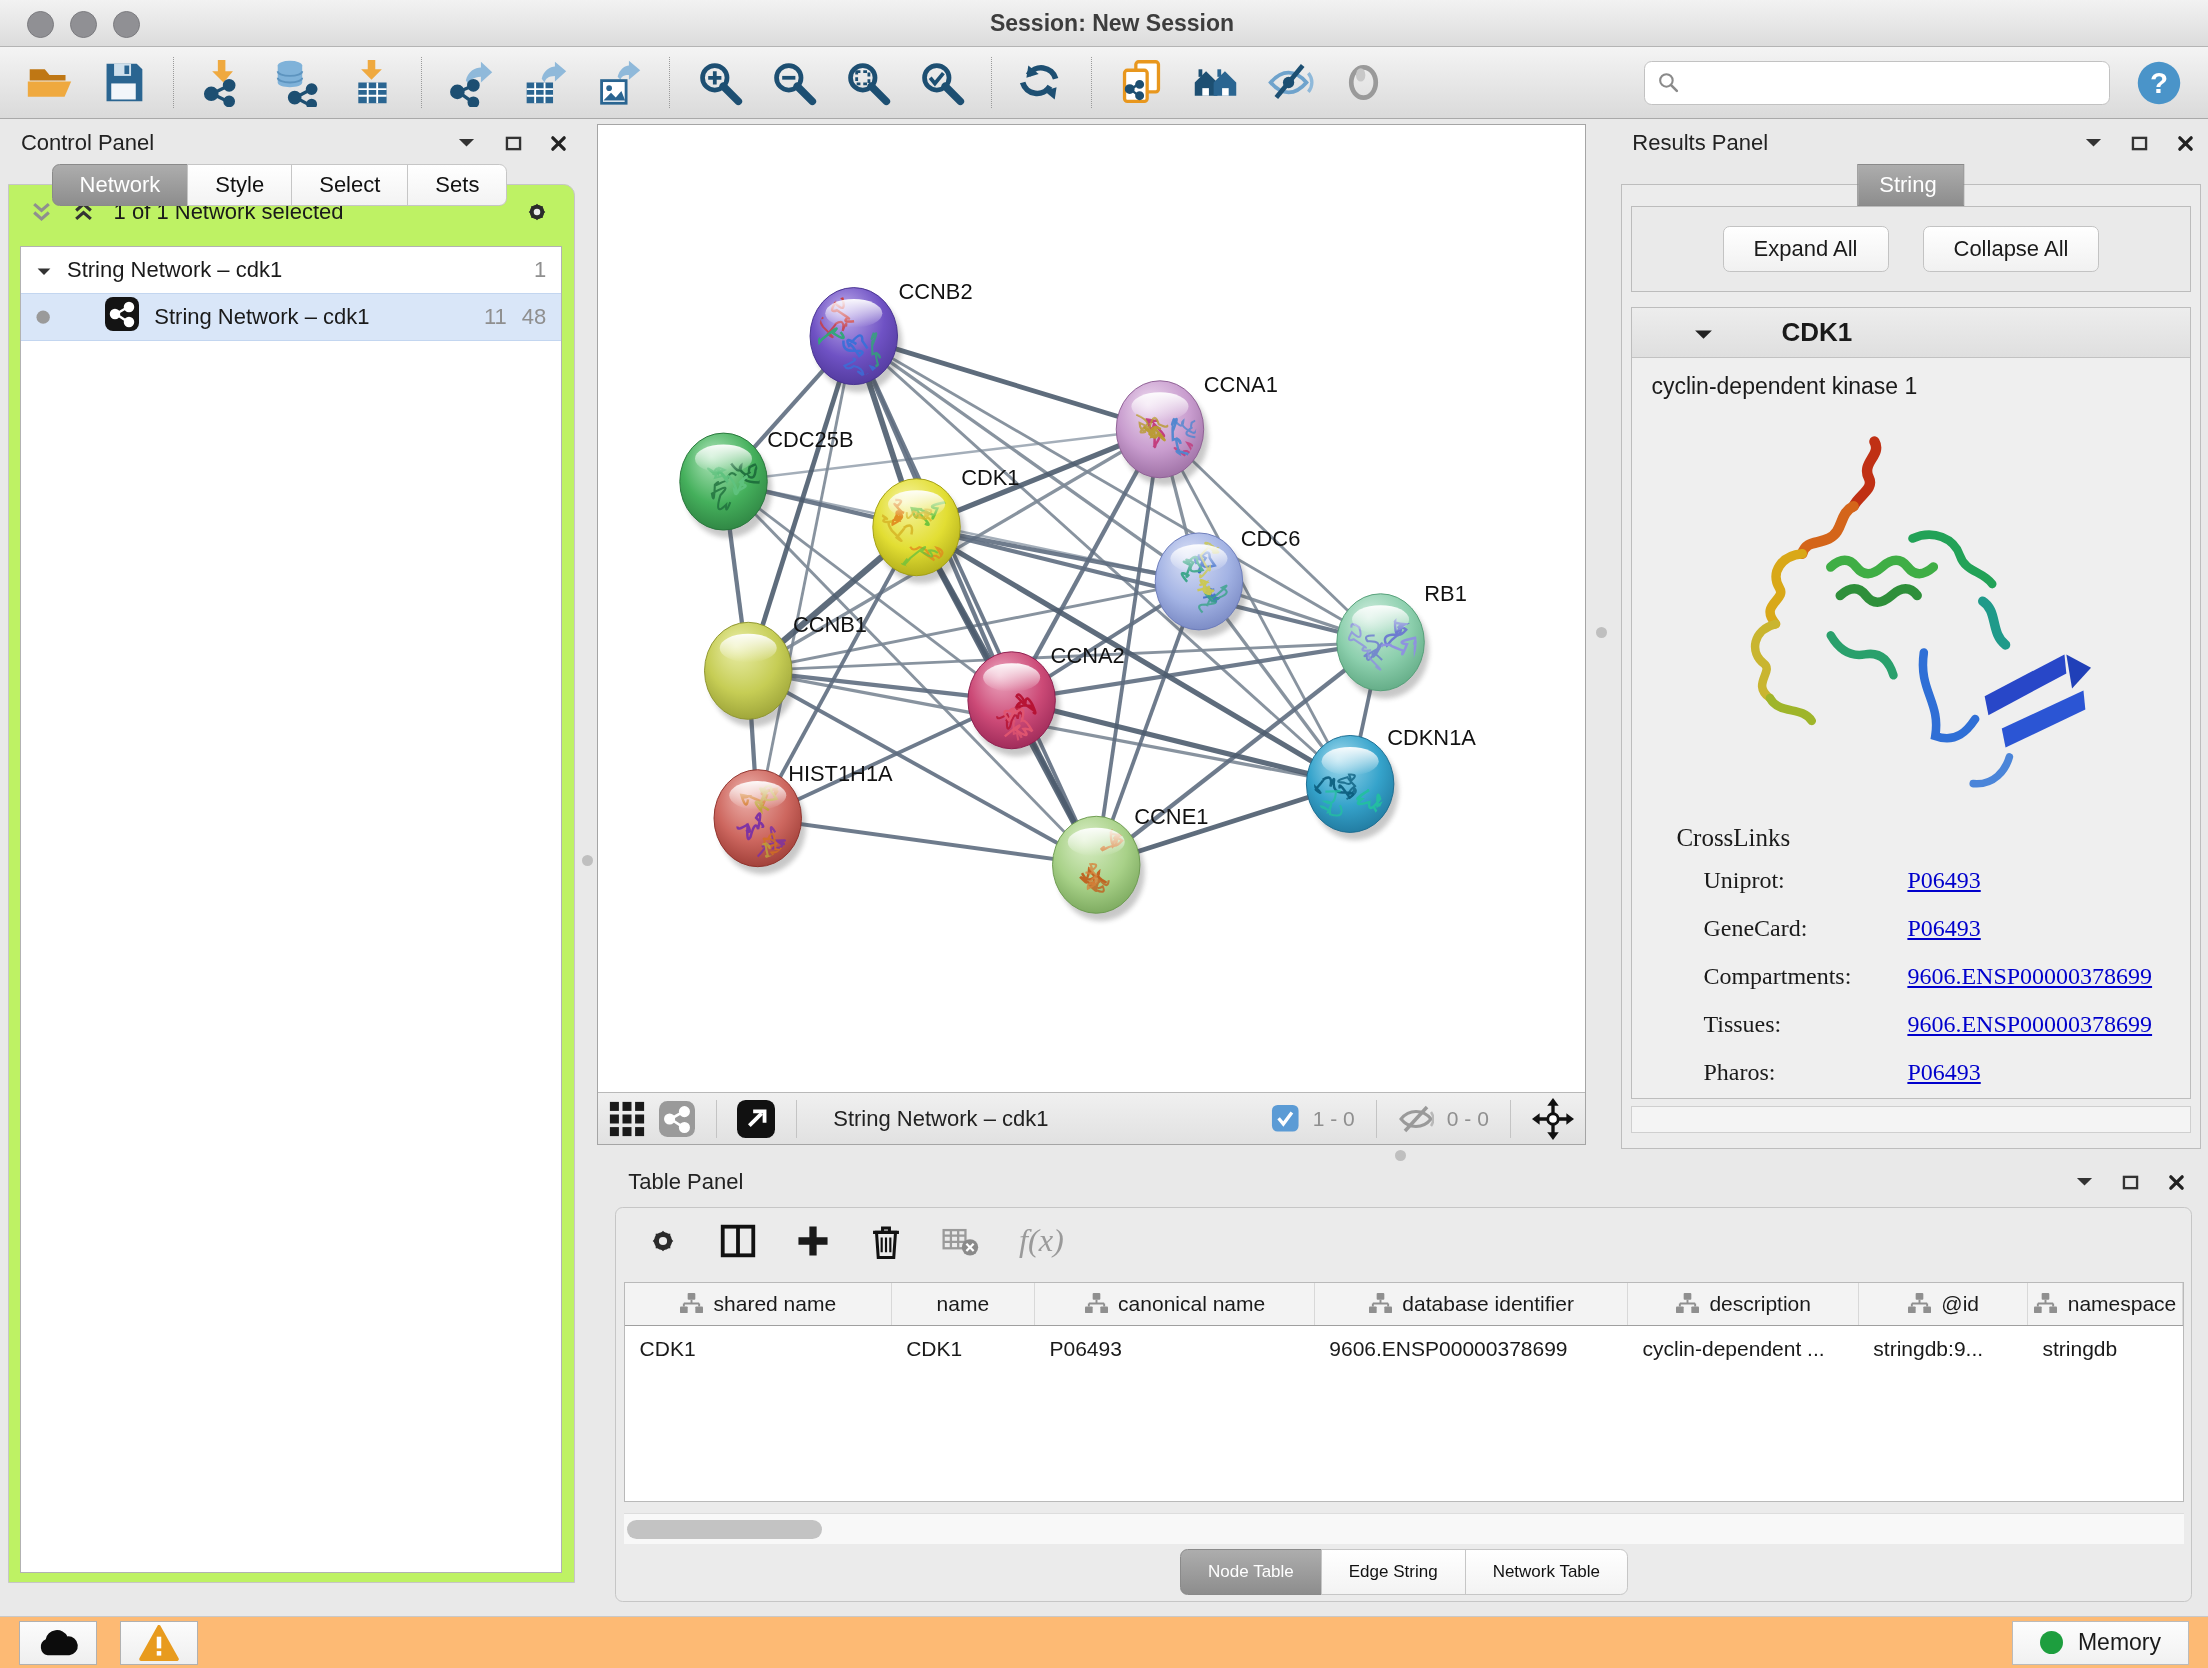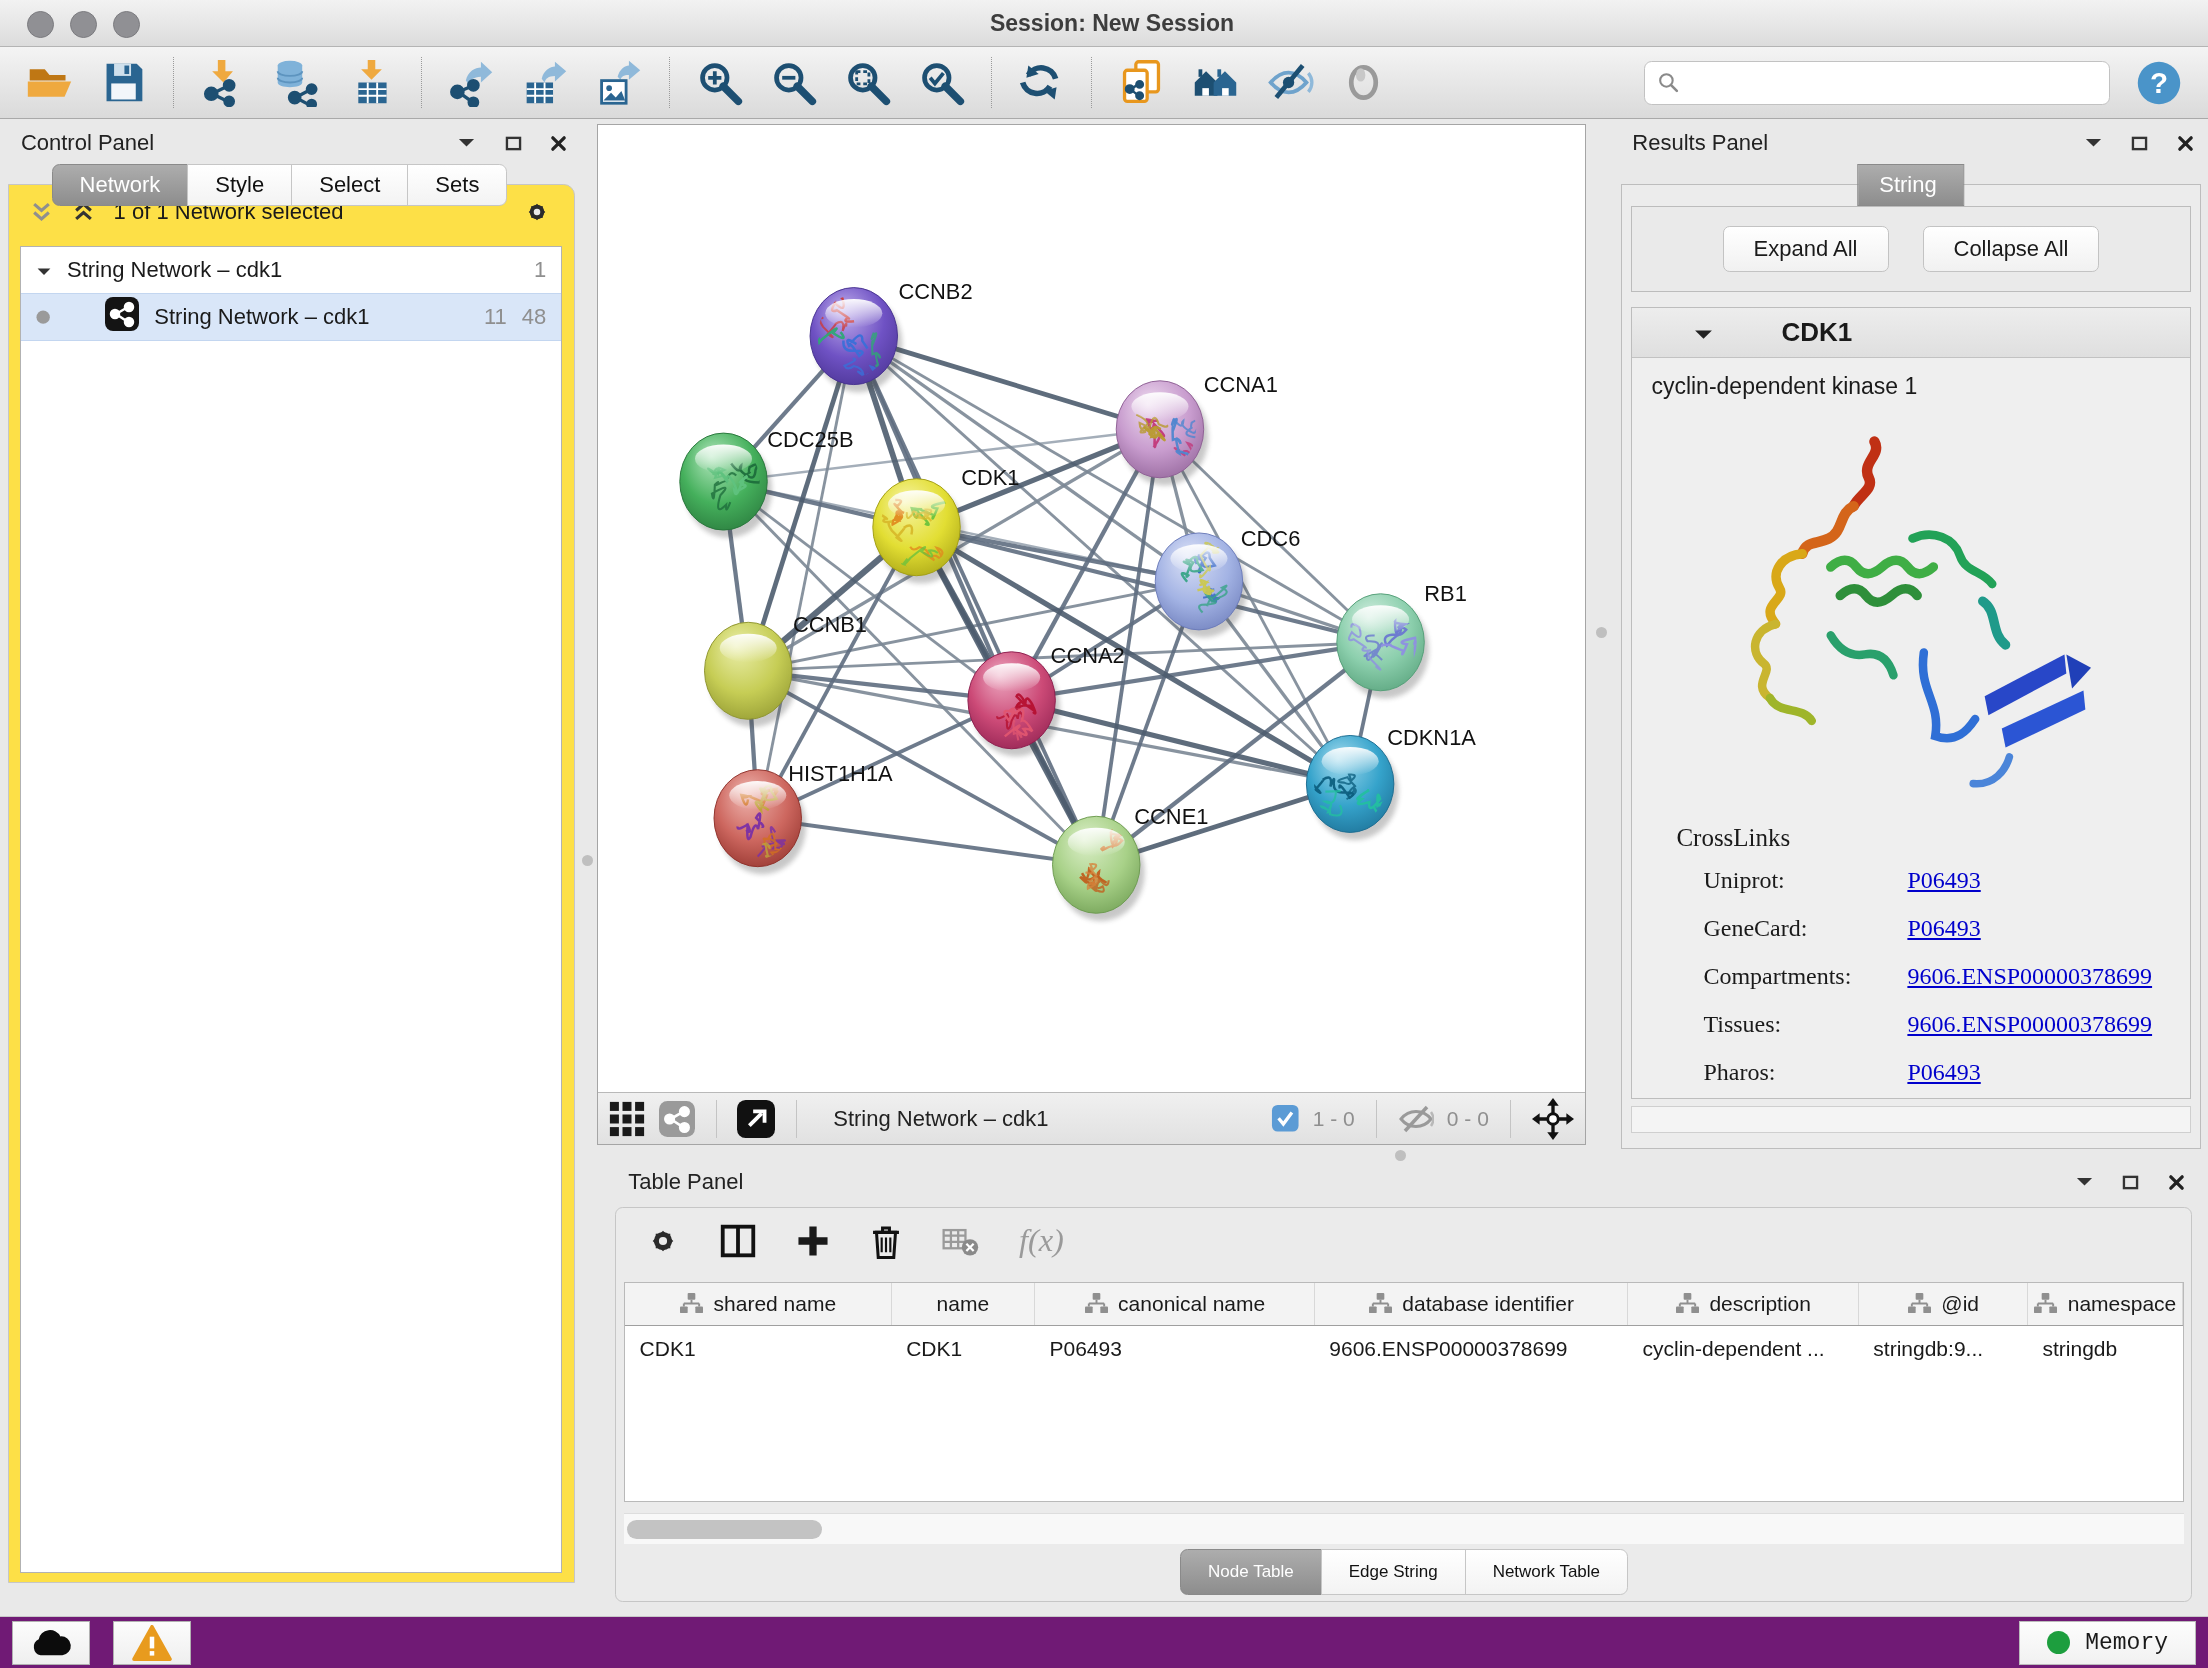--- a/index.html
+++ b/index.html
@@ -32,21 +32,21 @@
   .hdr-icons span{display:inline-flex;}
   .tab{height:40px;line-height:40px;padding:0 27px;background:linear-gradient(#ffffff,#f3f3f3);
        border:1px solid #c6c6c6;color:#111;margin-right:-1px;}
   .tab:first-child{border-radius:7.6px 0 0 7.6px;}
   .tab:last-child{border-radius:0 7.6px 7.6px 0;}
   .tab.single{border-radius:0;padding-left:21px;}
   .tab.active{background:linear-gradient(#adadad,#8d8d8d);color:#fff;border-color:#8a8a8a;}
   
   .control-panel{position:absolute;left:7.6px;top:124px;width:569px;height:1459px;}
   .cp-tabs{position:absolute;top:40px;left:44px;display:flex;z-index:2;}
-  .cp-box{position:absolute;left:0;right:1.9px;top:60px;bottom:0;background:#fde047;
+  .cp-box{position:absolute;left:0;right:1.9px;top:60px;bottom:0;background:#bef264;
           border:1px solid #c6c6c6;border-radius:0 11.4px 0 0;}
   .cp-status{height:53px;display:flex;align-items:center;padding:0 21px;gap:19px;}
   .cp-status .txt{flex:1;text-align:center;}
   .cp-status span{display:inline-flex;}
   .tree{position:absolute;left:11.4px;right:11.4px;top:61px;bottom:9.5px;background:#fff;border:1px solid #b2b2b2;}
   .tree-row{height:46px;display:flex;align-items:center;padding:0 15px;gap:15px;}
   .tree-row.sel{background:#d9e6f8;border-top:1px solid #c3d6f0;border-bottom:1px solid #c3d6f0;}
   .tree-row .grow{flex:1;}
   .num{color:#8f8f8f;}
   .indent{width:25px;}
@@ -95,22 +95,22 @@
   table.grid th{height:40px;background:#f3f3f3;border-right:1px solid #d8d8d8;border-bottom:1px solid #9f9f9f;
                 font-weight:normal;text-align:center;white-space:nowrap;overflow:hidden;}
   table.grid th svg{width:25px;height:23px;vertical-align:-3.8px;margin-right:9.5px;}
   table.grid td{height:44px;padding-left:15px;white-space:nowrap;overflow:hidden;}
   .tbl-scroll{position:absolute;left:7.6px;right:7.6px;bottom:57px;height:30px;background:#f8f8f8;
               border-top:1px solid #ddd;}
   .thumb{position:absolute;left:3.8px;top:5.7px;width:195px;height:19px;background:#c3c3c3;border-radius:9.5px;}
   .tp-tabs{position:absolute;left:0;right:0;bottom:5.7px;display:flex;justify-content:center;}
   .tp-tabs .tab{height:44px;line-height:44px;font-size:17px;}
   
-  .statusbar{position:absolute;left:0;right:0;bottom:0;height:51px;background:#701a75;
-             border-top:1px solid #c8c8c8;display:flex;align-items:center;padding:0 12px;gap:23px;font-family:Liberation Mono, monospace;}
+  .statusbar{position:absolute;left:0;right:0;bottom:0;height:51px;background:#fdba74;
+             border-top:1px solid #c8c8c8;display:flex;align-items:center;padding:0 19px;gap:23px;}
   .sb-btn{width:76px;height:42px;background:linear-gradient(#fcfcfc,#efefef);border:1.9px solid #b1b1b1;
           display:flex;align-items:center;justify-content:center;}
   .memory{margin-left:auto;height:42px;border:1px solid #bbb;background:linear-gradient(#fdfdfd,#f1f1f1);
           display:flex;align-items:center;gap:15px;padding:0 27px;font-size:23px;}
   .dot{width:23px;height:23px;border-radius:50%;background:#1d9e3e;}
   .knob{position:absolute;width:11.4px;height:11.4px;border-radius:50%;background:#bfbfbf;}
 </style>
 </head>
 <body>
 

